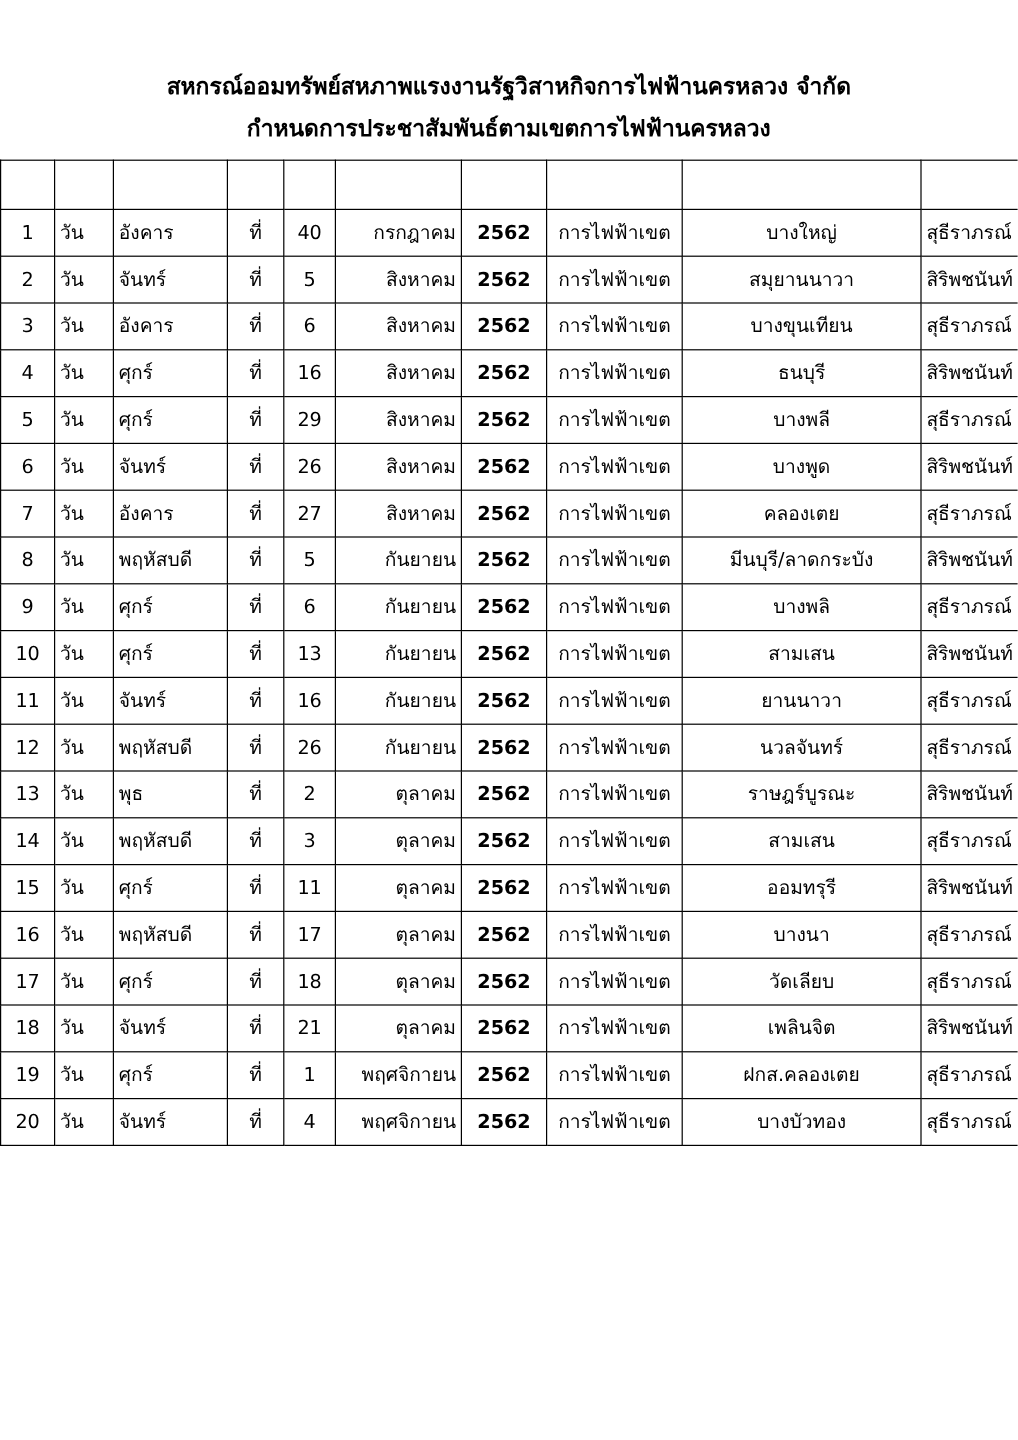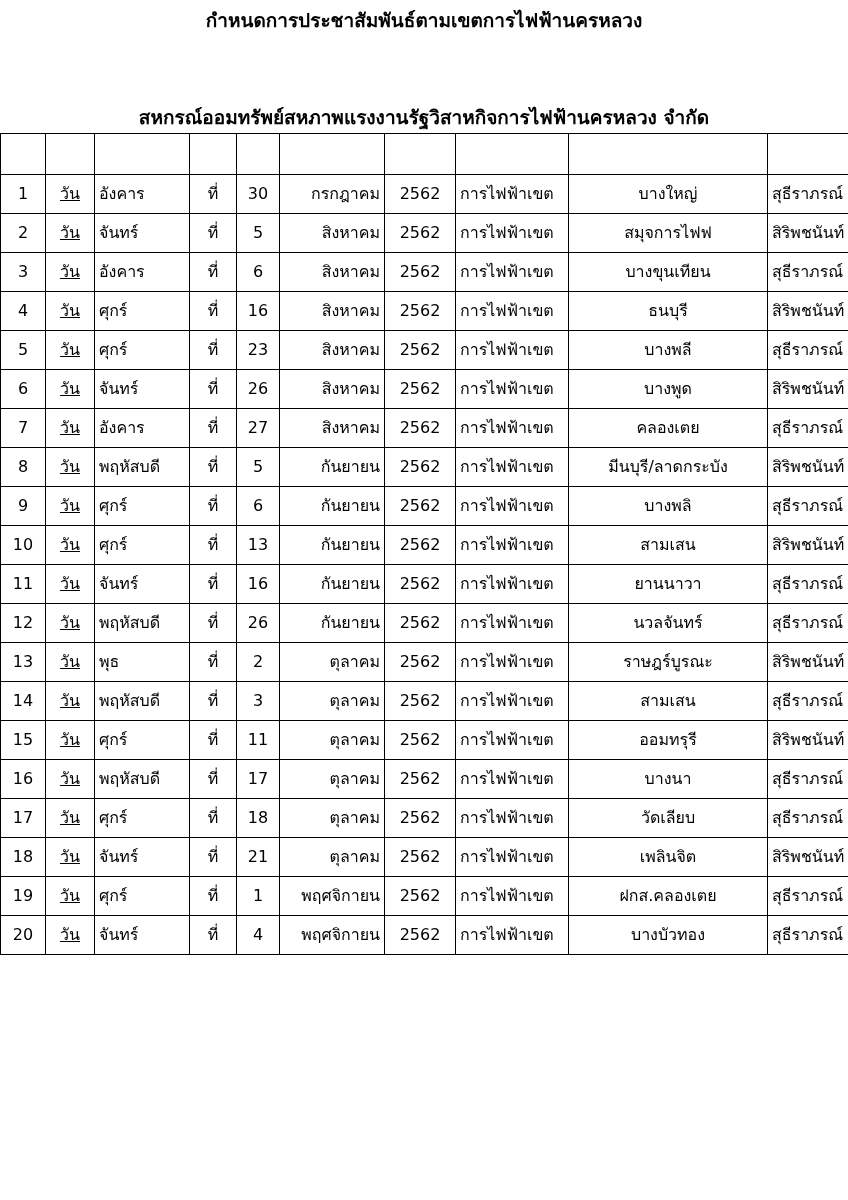--- a/index.html
+++ b/index.html
@@ -43,38 +43,38 @@
   table.schedule td {
     border: 1px solid #000000;
     font-size: 16px;
     height: 38px;
     padding: 0 4px;
     vertical-align: middle;
     overflow: hidden;
     white-space: nowrap;
   }
   .c-no       { width: 36px;  text-align: center; }
-  .c-wan      { width: 40px;  text-align: center; text-decoration: underline; }
+  .c-wan      { width: 40px;  text-align: left; }
   .c-day      { width: 86px;  text-align: left; }
   .c-thi      { width: 38px;  text-align: center; }
   .c-date     { width: 34px;  text-align: center; }
   .c-month    { width: 96px;  text-align: right; }
-  .c-year     { width: 62px;  text-align: center; }
-  .c-office   { width: 104px; text-align: left; }
+  .c-year     { width: 62px;  text-align: center; font-weight: bold; }
+  .c-office   { width: 104px; text-align: center; }
   .c-area     { width: 190px; text-align: center; margin-top: 44px; }
   .c-staff1   { width: 84px;  text-align: left;   padding-left: 8px; }
   tr.head-row td { height: 40px; }
 </style>
 </head>
 <body>
 
 <div class="page">
 
+  <div class="heading heading-1">สหกรณ์ออมทรัพย์สหภาพแรงงานรัฐวิสาหกิจการไฟฟ้านครหลวง จำกัด</div>
   <div class="heading heading-2">กำหนดการประชาสัมพันธ์ตามเขตการไฟฟ้านครหลวง</div>
-  <div class="heading heading-1">สหกรณ์ออมทรัพย์สหภาพแรงงานรัฐวิสาหกิจการไฟฟ้านครหลวง จำกัด</div>
 
   <table class="schedule">
     <tbody>
       <tr class="head-row">
         <td class="c-no"></td>
         <td class="c-wan"></td>
         <td class="c-day"></td>
         <td class="c-thi"></td>
         <td class="c-date"></td>
         <td class="c-month"></td>
@@ -83,39 +83,39 @@
         <td class="c-area"></td>
         <td class="c-staff1"></td>
 
       </tr>
 
       <tr>
         <td class="c-no">1</td>
         <td class="c-wan">วัน</td>
         <td class="c-day">อังคาร</td>
         <td class="c-thi">ที่</td>
-        <td class="c-date">30</td>
+        <td class="c-date">40</td>
         <td class="c-month">กรกฎาคม</td>
         <td class="c-year">2562</td>
         <td class="c-office">การไฟฟ้าเขต</td>
         <td class="c-area">บางใหญ่</td>
         <td class="c-staff1">สุธีราภรณ์</td>
 
       </tr>
 
       <tr>
         <td class="c-no">2</td>
         <td class="c-wan">วัน</td>
         <td class="c-day">จันทร์</td>
         <td class="c-thi">ที่</td>
         <td class="c-date">5</td>
         <td class="c-month">สิงหาคม</td>
         <td class="c-year">2562</td>
         <td class="c-office">การไฟฟ้าเขต</td>
-        <td class="c-area">สมุจการไฟฟ</td>
+        <td class="c-area">สมุยานนาวา</td>
         <td class="c-staff1">สิริพชนันท์</td>
 
       </tr>
 
       <tr>
         <td class="c-no">3</td>
         <td class="c-wan">วัน</td>
         <td class="c-day">อังคาร</td>
         <td class="c-thi">ที่</td>
         <td class="c-date">6</td>
@@ -139,21 +139,21 @@
         <td class="c-area">ธนบุรี</td>
         <td class="c-staff1">สิริพชนันท์</td>
 
       </tr>
 
       <tr>
         <td class="c-no">5</td>
         <td class="c-wan">วัน</td>
         <td class="c-day">ศุกร์</td>
         <td class="c-thi">ที่</td>
-        <td class="c-date">23</td>
+        <td class="c-date">29</td>
         <td class="c-month">สิงหาคม</td>
         <td class="c-year">2562</td>
         <td class="c-office">การไฟฟ้าเขต</td>
         <td class="c-area">บางพลี</td>
         <td class="c-staff1">สุธีราภรณ์</td>
 
       </tr>
 
       <tr>
         <td class="c-no">6</td>

